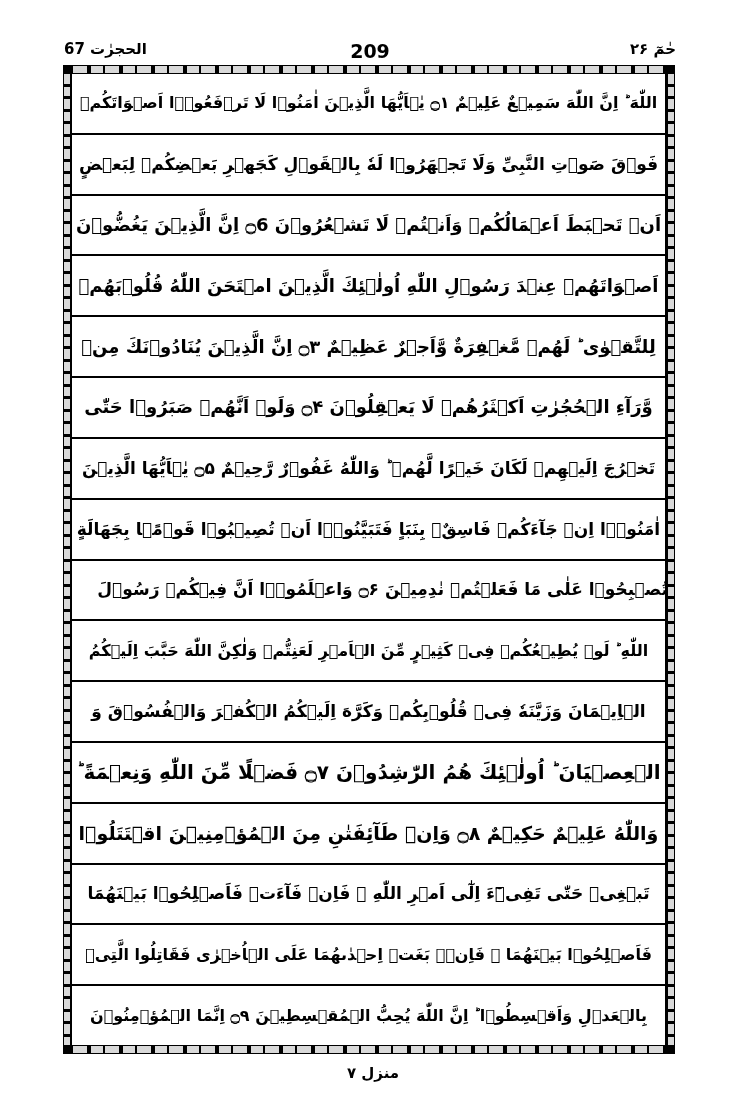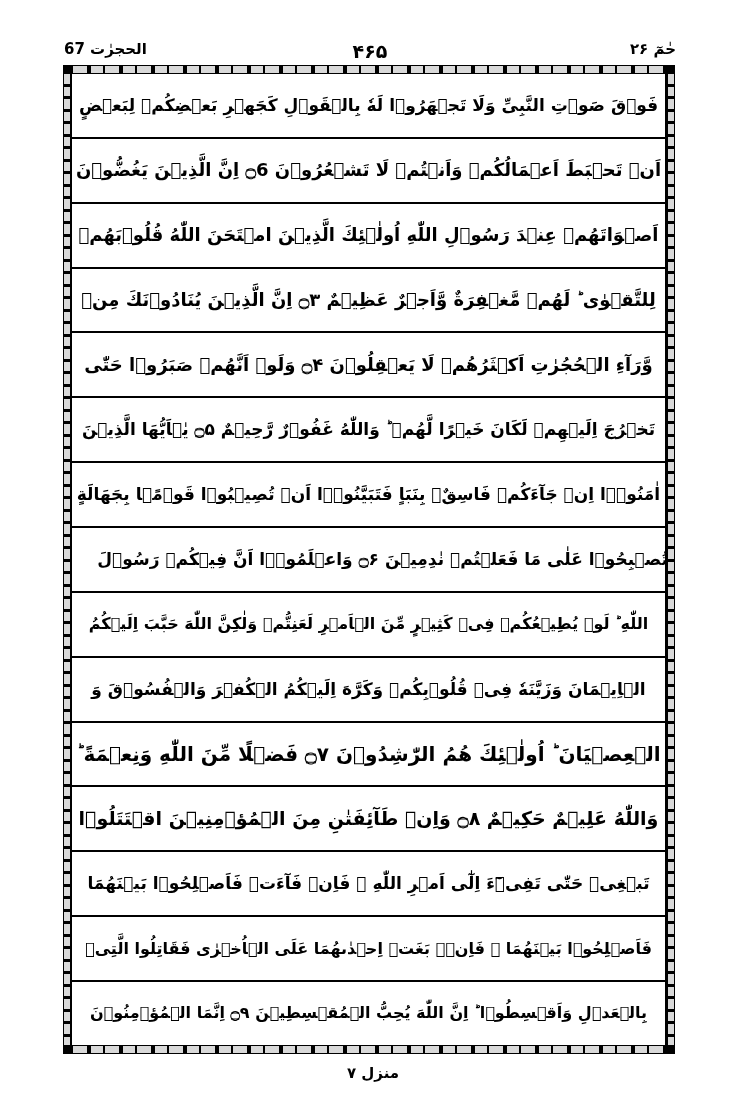--- a/index.html
+++ b/index.html
@@ -21,31 +21,34 @@
   .line { flex: 1; border-bottom: 2px solid #000; display: flex; align-items: center; justify-content: center; overflow: hidden; direction: rtl; }
   .line:last-child { border-bottom: none; }
   .line-text { font-family: "DejaVu Sans", sans-serif; font-size: 27px; font-weight: bold; white-space: nowrap; line-height: 1; text-align: justify; letter-spacing: 0; }
   .footer { position: absolute; top: 1064px; left: 0; width: 746px; text-align: center; font-size: 15px; font-weight: bold; direction: rtl; }
 </style>
 </head>
 <body>
 
 <div class="header">
   <span class="hdr hdr-left">الحجرٰت 67</span>
-  <span class="hdr hdr-center">۴۶۵</span>
+  <span class="hdr hdr-center">209</span>
   <span class="hdr hdr-right">حٰمٓ ۲۶</span>
 </div>
 
 <div class="frame">
   <div class="frame-border"></div>
   <div class="orn-top"></div>
   <div class="orn-bottom"></div>
   <div class="orn-side-l"></div>
   <div class="orn-side-r"></div>
   <div class="lines">
+    <div class="line">
+        <span class="line-text" style="font-size: 16px;">اللّٰهَ ؕ اِنَّ اللّٰهَ سَمِيۡعٌ عَلِيۡمٌ ۝۱ يٰۤاَيُّهَا الَّذِيۡنَ اٰمَنُوۡا لَا تَرۡفَعُوۡۤا اَصۡوَاتَكُمۡ</span>
+      </div>
     <div class="line">
         <span class="line-text" style="font-size: 17px;">فَوۡقَ صَوۡتِ النَّبِىِّ وَلَا تَجۡهَرُوۡا لَهٗ بِالۡقَوۡلِ كَجَهۡرِ بَعۡضِكُمۡ لِبَعۡضٍ</span>
       </div>
     <div class="line">
         <span class="line-text" style="font-size: 18px;">اَنۡ تَحۡبَطَ اَعۡمَالُكُمۡ وَاَنۡتُمۡ لَا تَشۡعُرُوۡنَ ۝6 اِنَّ الَّذِيۡنَ يَغُضُّوۡنَ</span>
       </div>
     <div class="line">
         <span class="line-text" style="font-size: 18px;">اَصۡوَاتَهُمۡ عِنۡدَ رَسُوۡلِ اللّٰهِ اُولٰۤئِكَ الَّذِيۡنَ امۡتَحَنَ اللّٰهُ قُلُوۡبَهُمۡ</span>
       </div>
     <div class="line">

